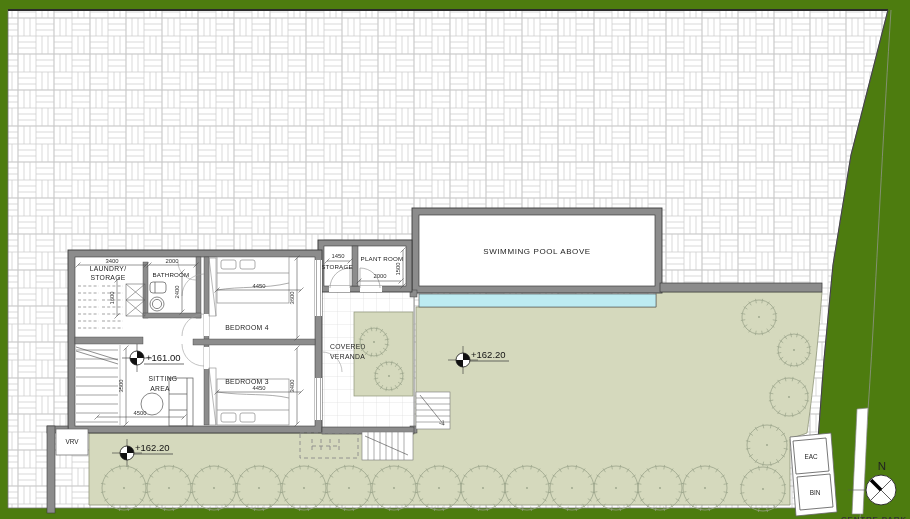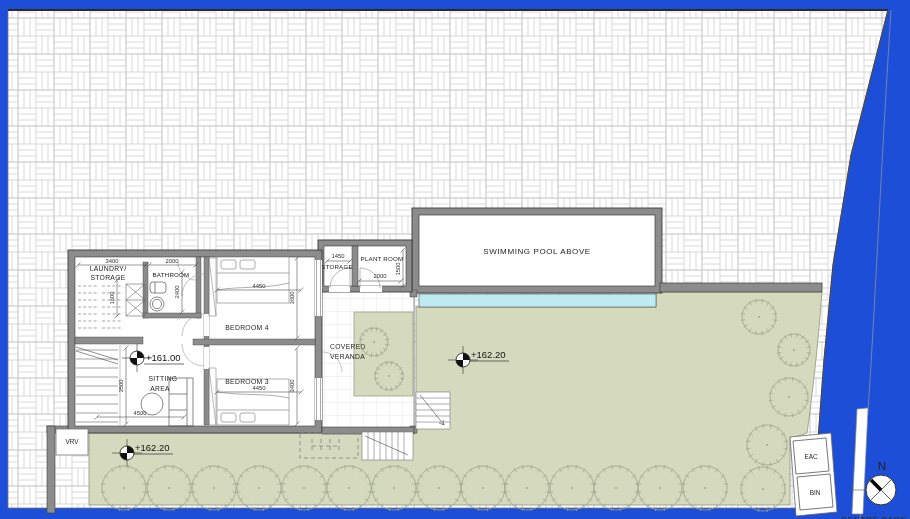--- a/index.html
+++ b/index.html
@@ -1,16 +1,16 @@
 <!DOCTYPE html>
 <html><head>
 <meta charset="utf-8">
 <style>
   html,body{margin:0;padding:0;background:#fff;}
-  #stage{position:relative;width:910px;height:519px;background:#1d4ed8;overflow:hidden;
+  #stage{position:relative;width:910px;height:519px;background:#4d7c0f;overflow:hidden;
          font-family:"Liberation Sans",sans-serif;}
   svg{position:absolute;left:0;top:0;}
   svg text{font-family:"Liberation Sans",sans-serif;fill:#222;}
   .room-label{font-size:6.8px;letter-spacing:.3px;}
   .small-label{font-size:6.2px;letter-spacing:.2px;}
   .dim{font-size:5.9px;fill:#333;}
   .level-text{font-size:9.5px;fill:#111;}
   .pool-label{font-size:8px;letter-spacing:.6px;}
   .tiny-box-label{font-size:6.4px;}
   .north-label{font-size:11.5px;}

